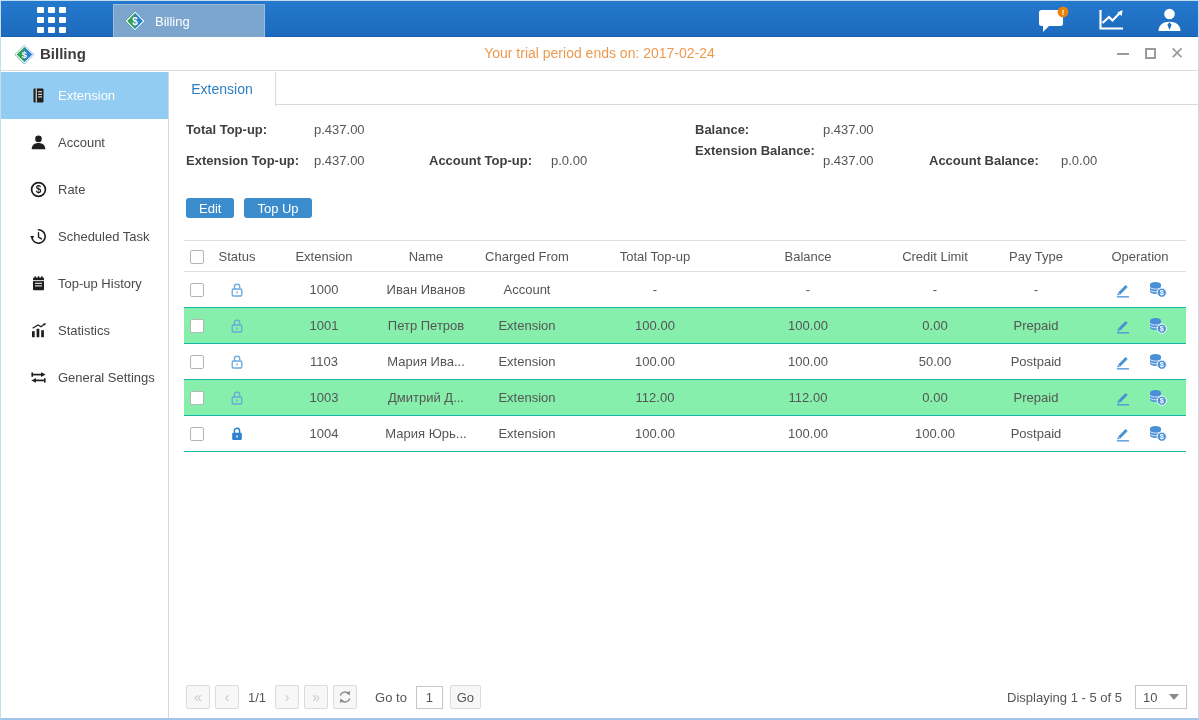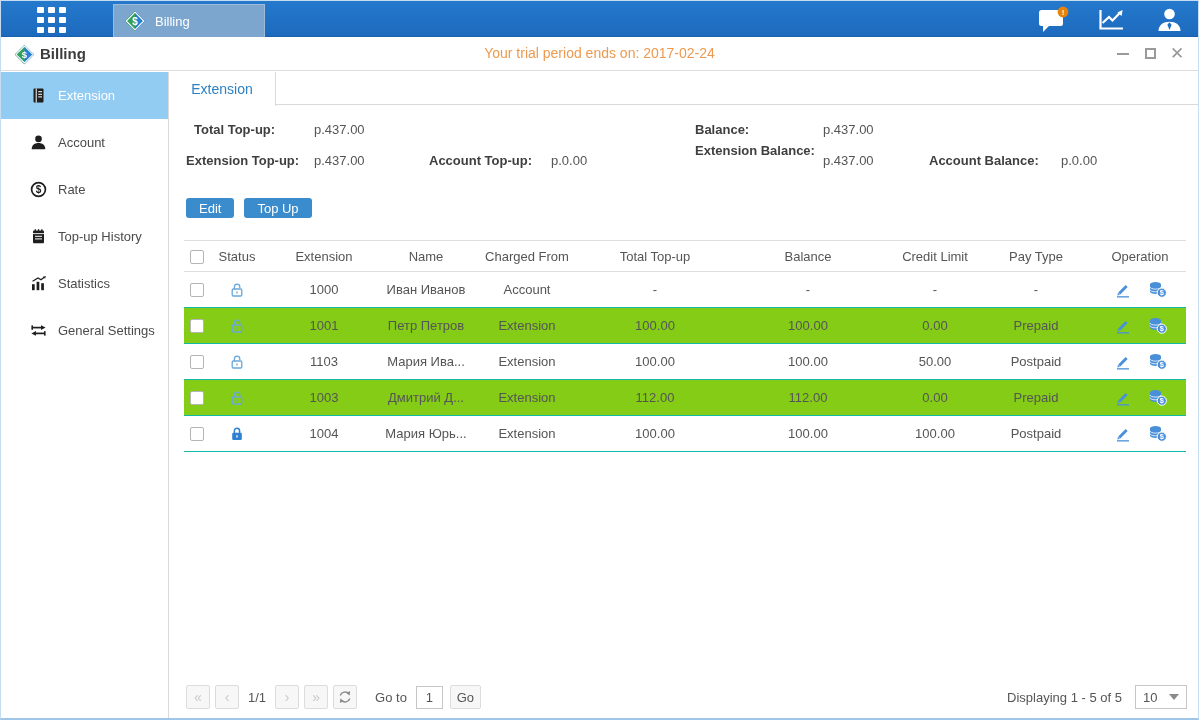--- a/index.html
+++ b/index.html
@@ -57,21 +57,21 @@
   .btn-blue { background:#3b8ccd; border:none; border-radius:3px; color:#fff; font-size:13px;
               height:20px; padding:0 13px; cursor:pointer; font-family:"Liberation Sans",sans-serif; }
 
   
   table.grid { margin:22px 15px 0 15px; width:1002px; border-collapse:collapse;
                table-layout:fixed; font-size:13px; color:#555; }
   .grid th { font-weight:normal; color:#555; height:31px; text-align:center;
              border-top:1px solid #ddd; border-bottom:1px solid #ddd; white-space:nowrap; overflow:hidden; }
   .grid td { height:35px; text-align:center; border-bottom:1px solid #14b8a6;
              white-space:nowrap; overflow:hidden; }
-  .grid tr.alt td { background:#84cc16; }
+  .grid tr.alt td { background:#86efac; }
   .checkbox { display:inline-block; width:14px; height:14px; background:#fff;
               border:1px solid #b5b5b5; border-radius:2px; vertical-align:middle; cursor:pointer; }
   .op-cell { display:flex; align-items:center; justify-content:center; gap:16px; height:35px; }
   .op-ic { cursor:pointer; display:inline-flex; }
 
   
   .pagebar { position:absolute; left:17px; right:14px; bottom:8px; height:26px;
              display:flex; align-items:center; font-size:13px; color:#555; }
   .pg-btn { width:24px; height:24px; border:1px solid #dcdcdc; background:#f7f7f7; border-radius:2px;
             display:flex; align-items:center; justify-content:center; color:#c9c9c9;
@@ -197,20 +197,30 @@
           <svg width="17" height="17" viewBox="0 0 17 17">
               <circle cx="8.5" cy="8.5" r="6.9" fill="none" stroke="#1e1e1e" stroke-width="1.7"></circle>
               <text x="8.5" y="12.2" text-anchor="middle" font-size="10" font-weight="bold" fill="#1e1e1e" font-family="Liberation Sans, sans-serif">$</text>
             </svg>
         </span>
         <span>Rate</span>
       </div>
       <div class="side-item">
         <span style="display:inline-flex;">
           <svg width="17" height="17" viewBox="0 0 17 17">
+              <path d="M8.5 1.8 a6.7 6.7 0 1 1 -6.6 7.9" fill="none" stroke="#1e1e1e" stroke-width="1.6" stroke-linecap="round"></path>
+              <polygon points="0.2,8.1 4.3,8.1 2.2,11.3" fill="#1e1e1e"></polygon>
+              <path d="M8.5 4.6 V9 l3 1.9" fill="none" stroke="#1e1e1e" stroke-width="1.4" stroke-linecap="round"></path>
+            </svg>
+        </span>
+        <span>Scheduled Task</span>
+      </div>
+      <div class="side-item">
+        <span style="display:inline-flex;">
+          <svg width="17" height="17" viewBox="0 0 17 17">
               <rect x="3" y="2.6" width="11" height="12.6" rx="1" fill="#1e1e1e"></rect>
               <rect x="3" y="5.2" width="11" height="0.9" fill="#fff"></rect>
               <rect x="5" y="7.8" width="7" height="1" fill="#fff"></rect>
               <rect x="5" y="10.4" width="7" height="1" fill="#fff"></rect>
               <rect x="4.6" y="1.2" width="1.3" height="2.8" fill="#1e1e1e"></rect>
               <rect x="7.9" y="1.2" width="1.3" height="2.8" fill="#1e1e1e"></rect>
               <rect x="11.2" y="1.2" width="1.3" height="2.8" fill="#1e1e1e"></rect>
             </svg>
         </span>
         <span>Top-up History</span>
@@ -242,21 +252,21 @@
       </div>
     </div>
 
     <div class="content">
 
       <div class="tabbar">
         <div class="tab-active">Extension</div>
       </div>
 
       <div class="summary">
-        <span class="s-label" style="left:8px;   top:0;">Total Top-up:</span>
+        <span class="s-label" style="left:0;   top:0;">Total Top-up:</span>
         <span class="s-value" style="left:128px;top:0;">p.437.00</span>
         <span class="s-label" style="left:509px;top:0;">Balance:</span>
         <span class="s-value" style="left:637px;top:0;">p.437.00</span>
 
         <span class="s-label" style="left:0;   top:31px;">Extension Top-up:</span>
         <span class="s-value" style="left:128px;top:31px;">p.437.00</span>
         <span class="s-label" style="left:243px;top:31px;">Account Top-up:</span>
         <span class="s-value" style="left:365px;top:31px;">p.0.00</span>
         <span class="s-label" style="left:509px;top:21px;">Extension Balance:</span>
         <span class="s-value" style="left:637px;top:31px;">p.437.00</span>

